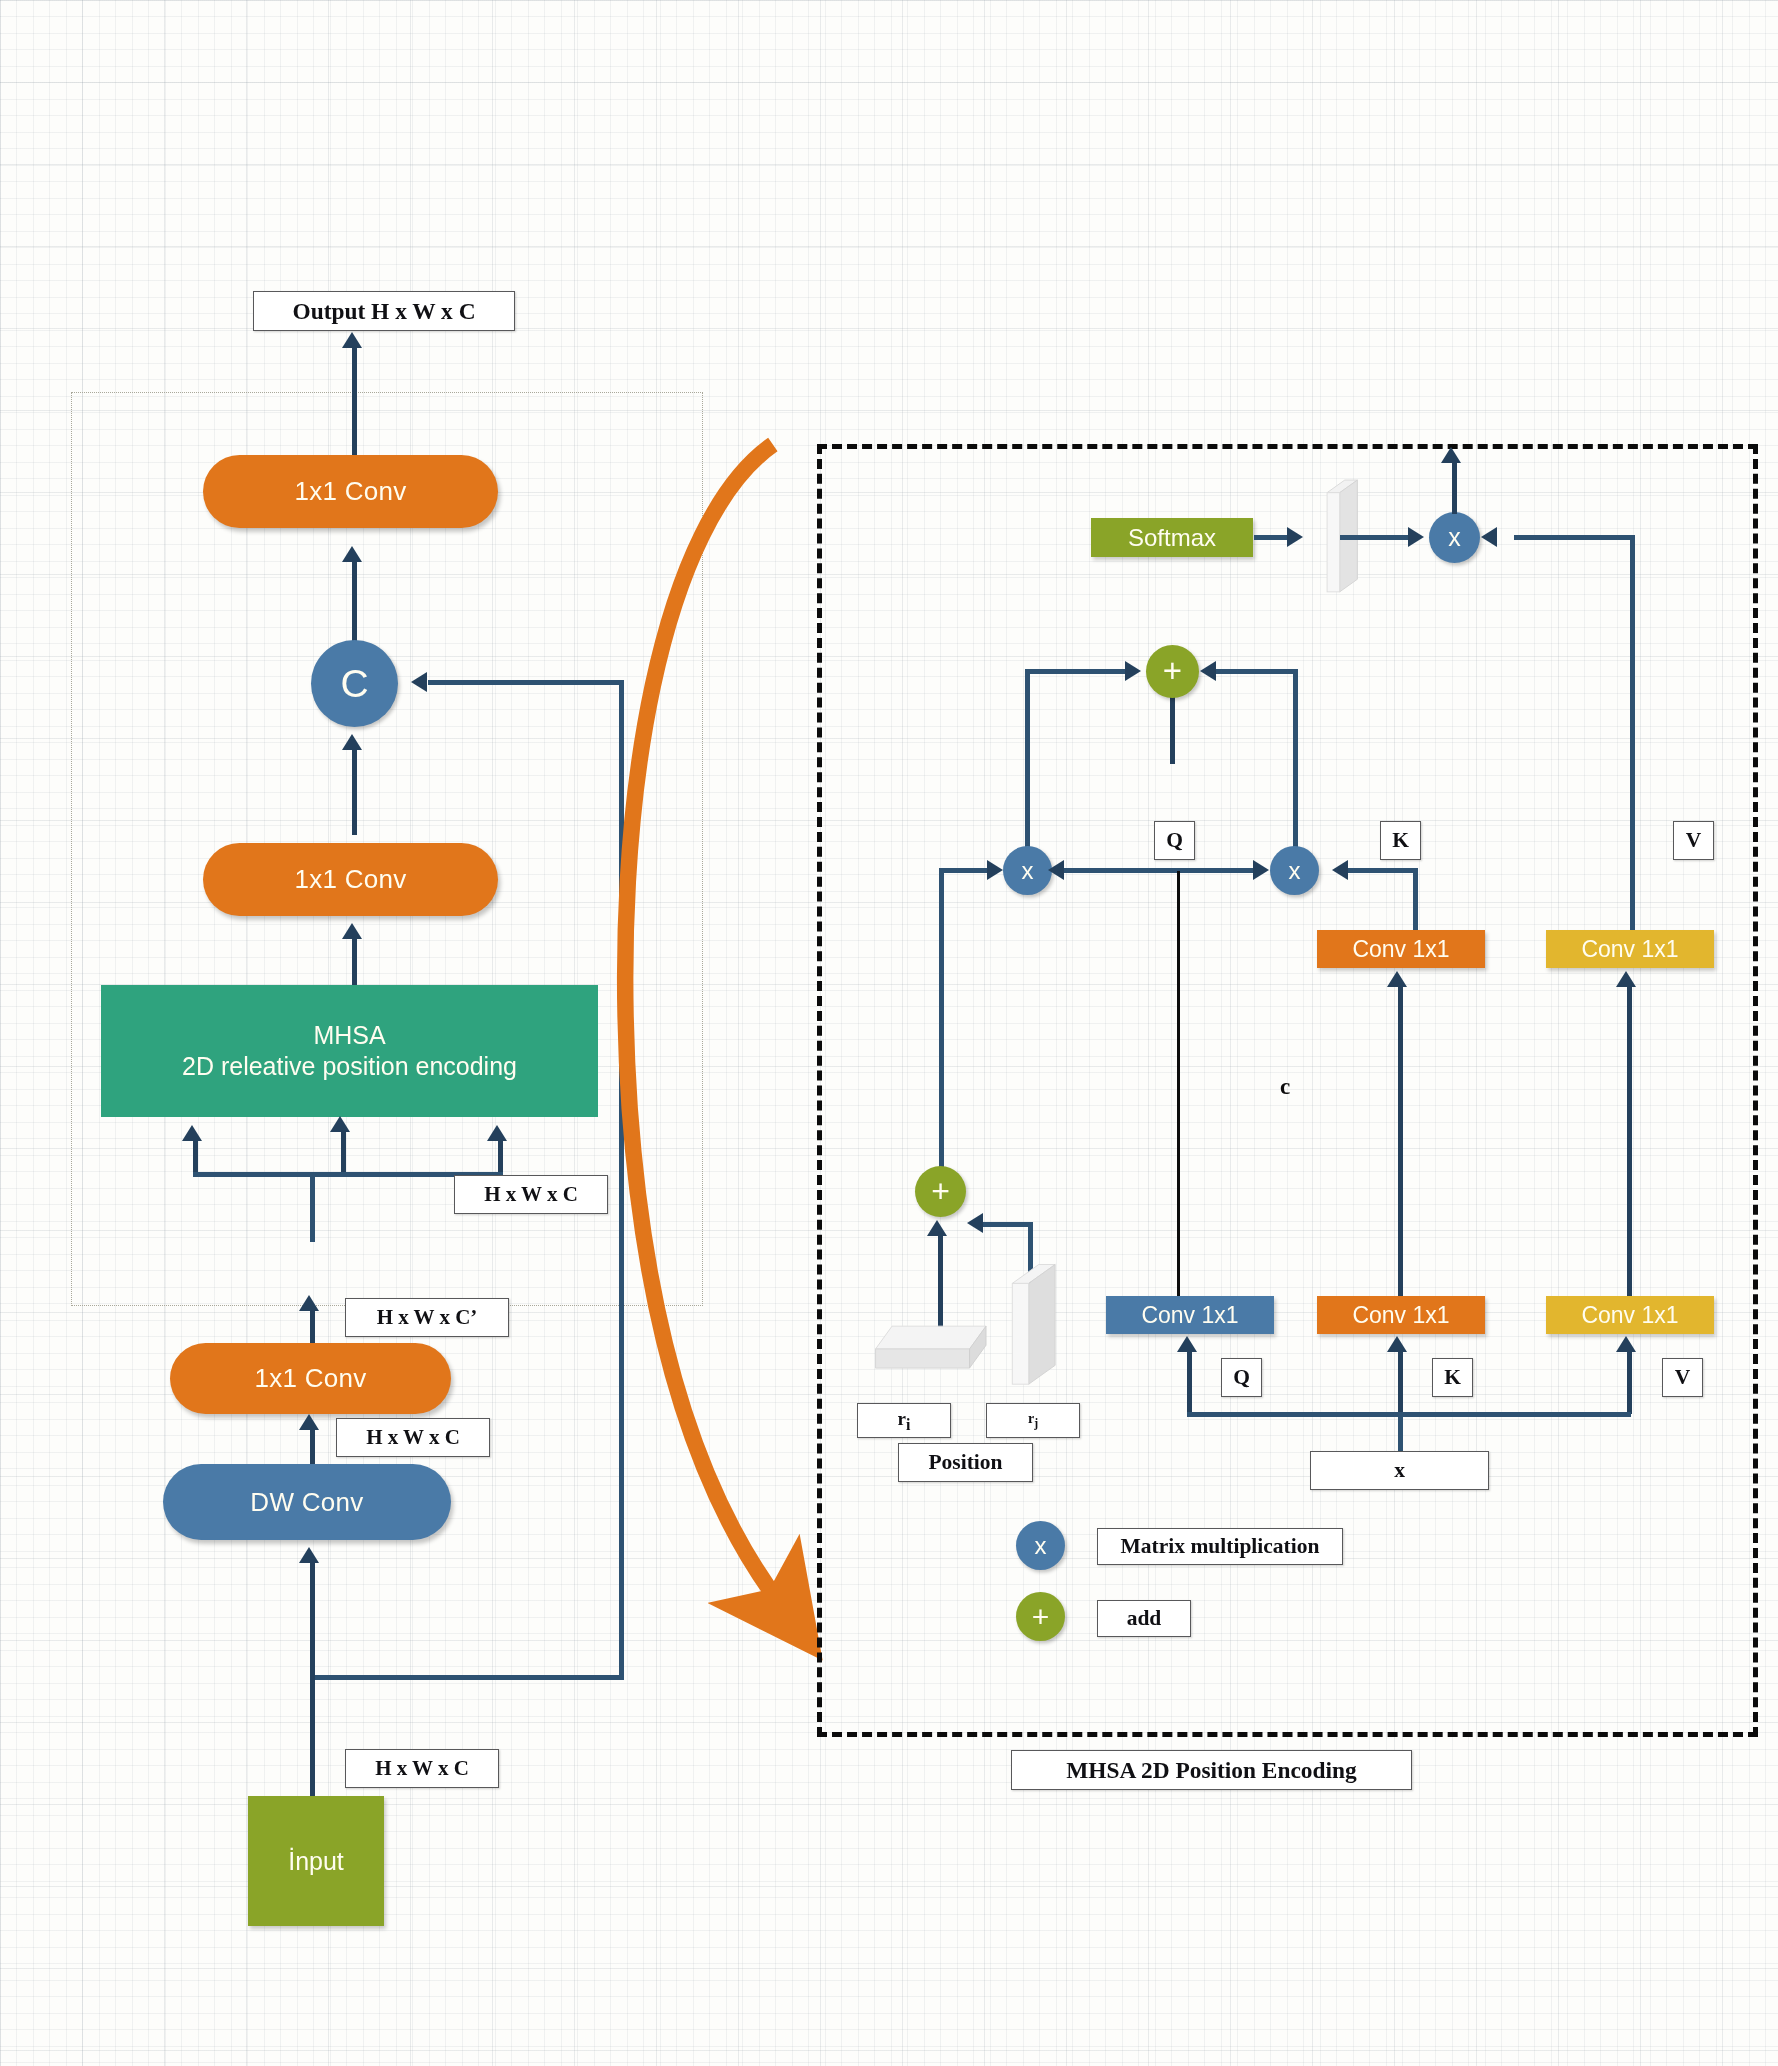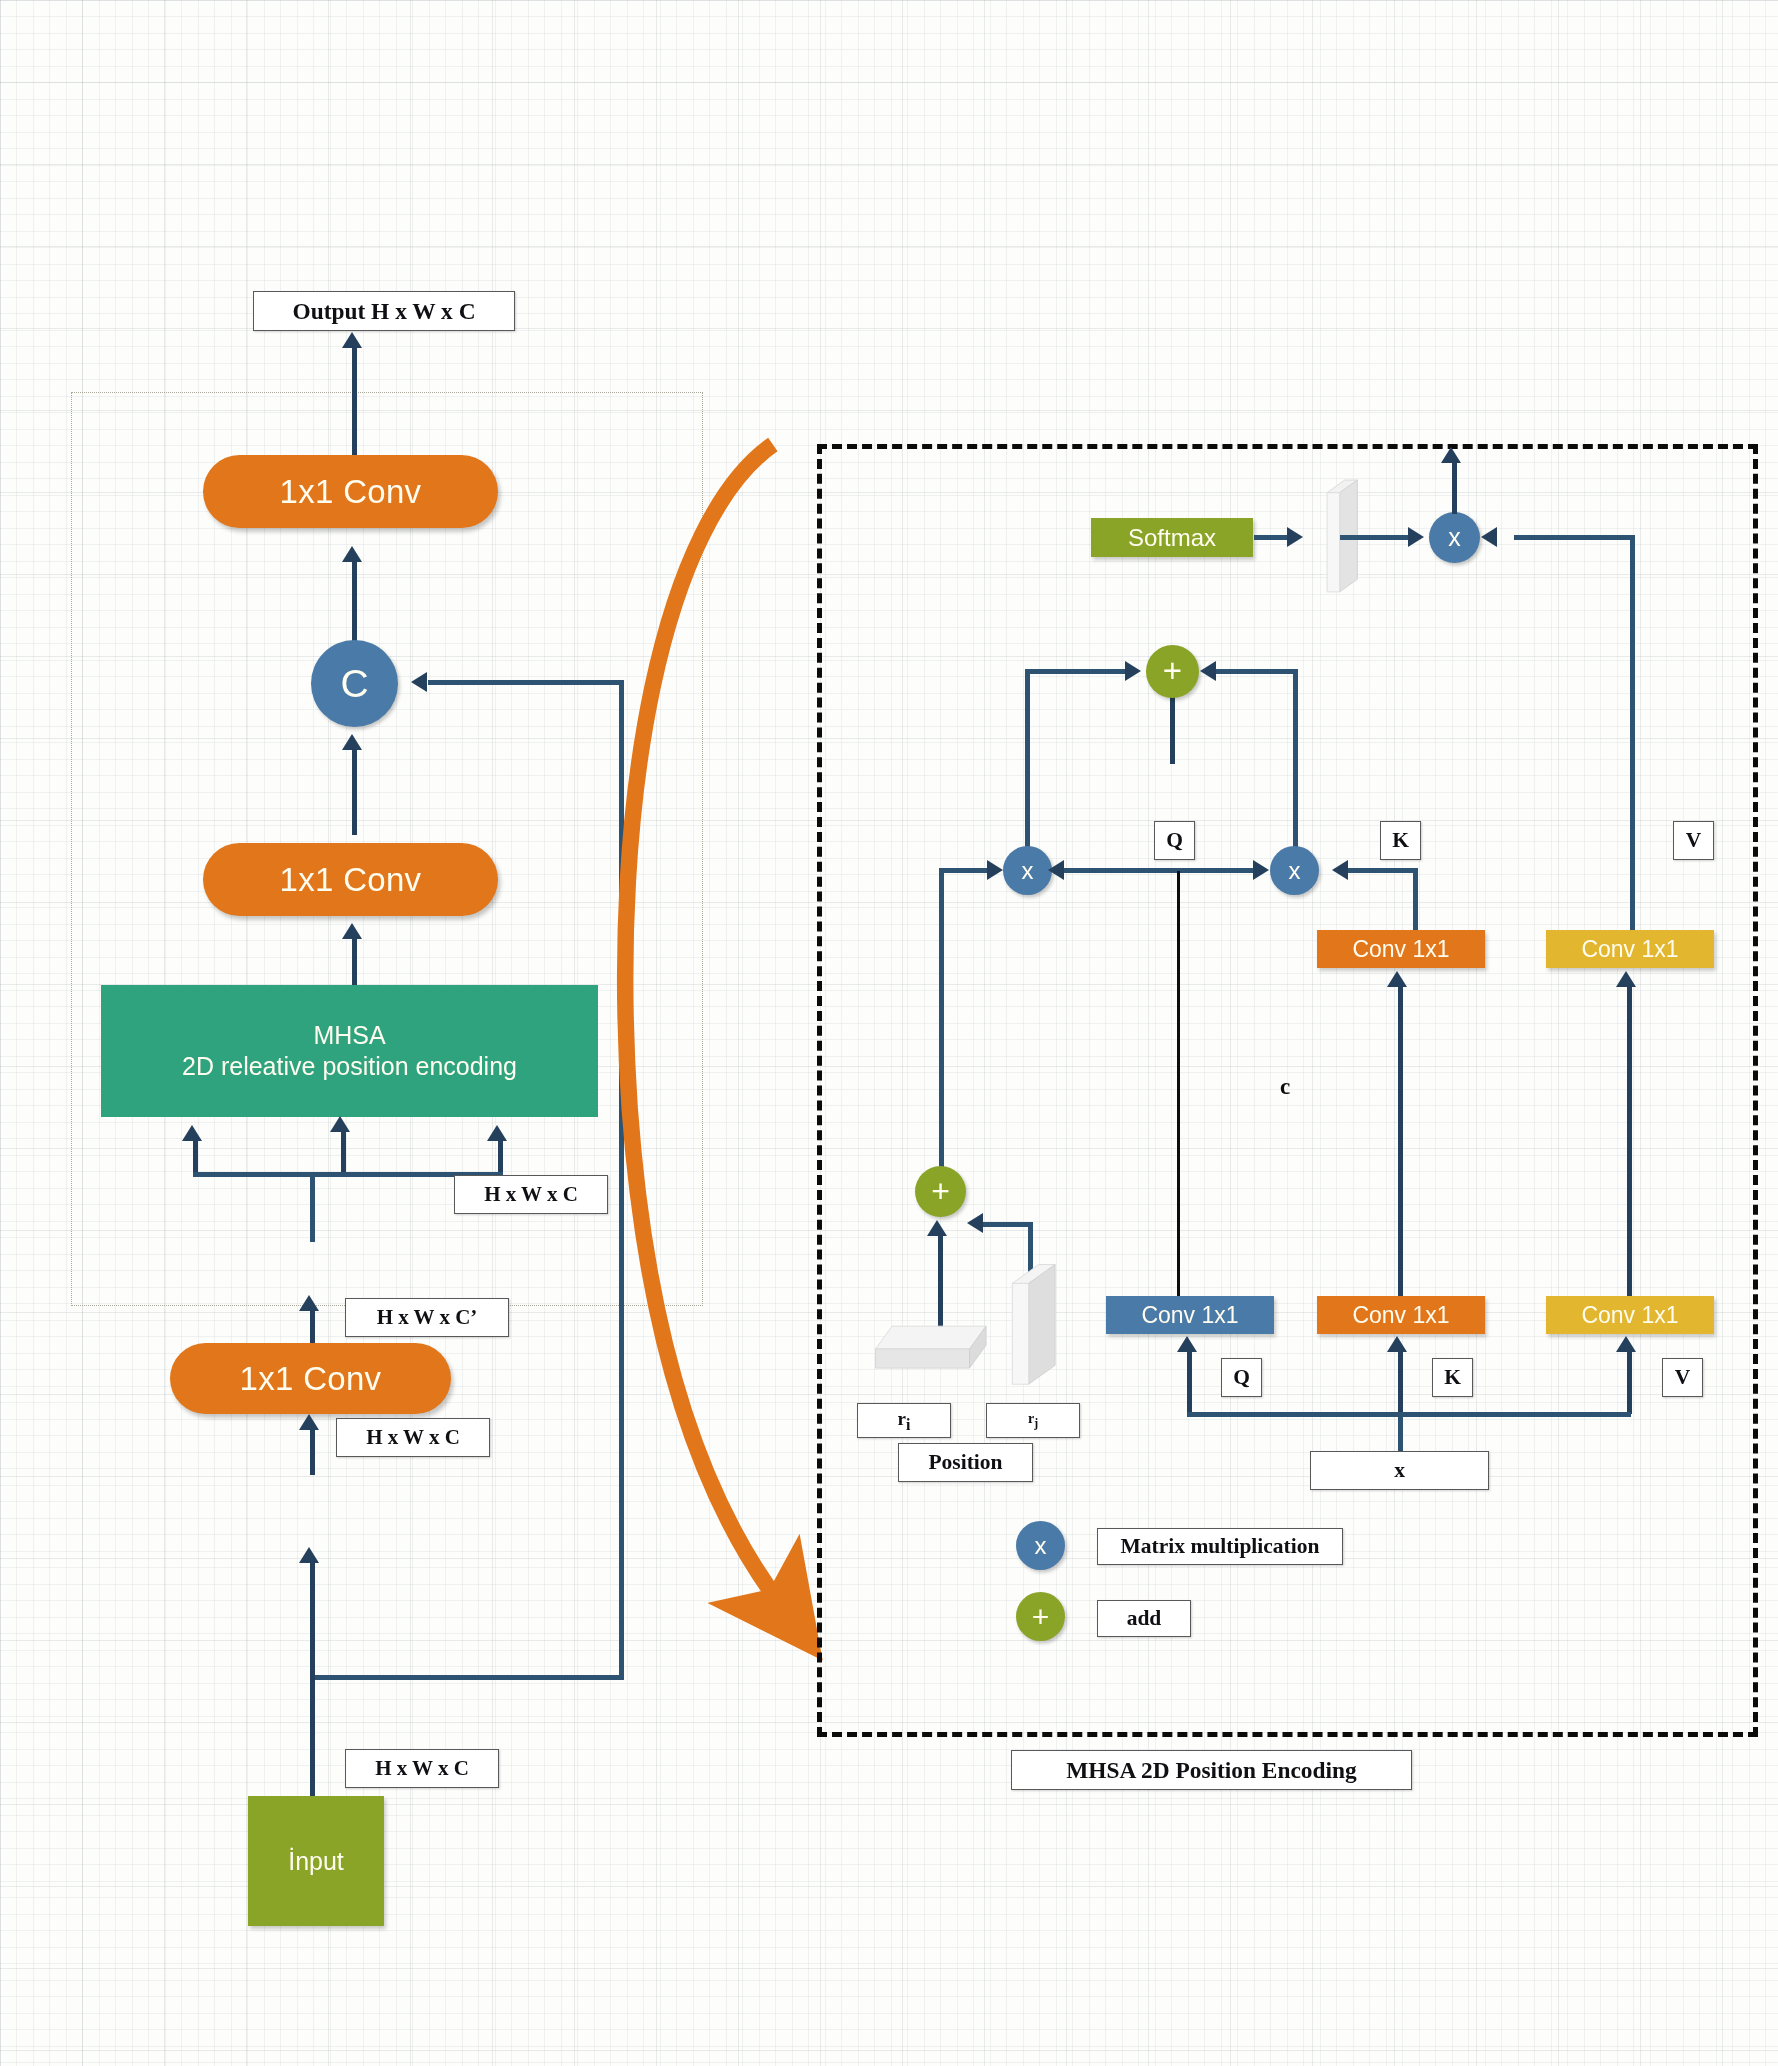--- a/index.html
+++ b/index.html
@@ -14,21 +14,21 @@
       repeating-linear-gradient(to bottom, rgba(150,160,170,.20) 0 1px, transparent 1px 82px),
       #fdfdfb;
     overflow:hidden;
   }
   .abs{position:absolute;}
   
   .pill{
     border-radius:633px;
     display:flex;align-items:center;justify-content:center;
     color:#fffdf0;
-    font-size:33px;
+    font-size:26px;
     letter-spacing:0.3px;
     box-shadow:2.5px 3.8px 4.4px rgba(0,0,0,.22);
     text-align:center;
   }
   .rect-block{
     display:flex;align-items:center;justify-content:center;
     flex-direction:column;
     color:#fffdf0;font-size:25px;line-height:1.25;text-align:left;
   }
   .flat-label{
@@ -156,20 +156,23 @@
     <span>1x1 Conv</span>
   </div>
 
   <div class="abs vline-dark" style="left:310px;top:1429px;width:5px;height:46px;"></div>
   <div class="abs arrow-up" style="left:299px;top:1414px;"></div>
 
   <div class="abs capbox" style="left:336px;top:1418px;width:152px;height:37px;font-size:21px;">
     <span>H x W x  C</span>
   </div>
 
+  <div class="abs pill" style="left:163px;top:1464px;width:288px;height:76px;background:#4a7aa7;">
+    <span>DW Conv</span>
+  </div>
 
   <div class="abs vline-dark" style="left:310px;top:1562px;width:5px;height:234px;"></div>
   <div class="abs arrow-up" style="left:299px;top:1547px;"></div>
 
   <div class="abs capbox" style="left:345px;top:1749px;width:152px;height:37px;font-size:21px;">
     <span>H x W x  C</span>
   </div>
 
   <div class="abs flat-label" style="left:248px;top:1796px;width:136px;height:130px;background:#8aa428;font-size:25px;">
     <span>İnput</span>

